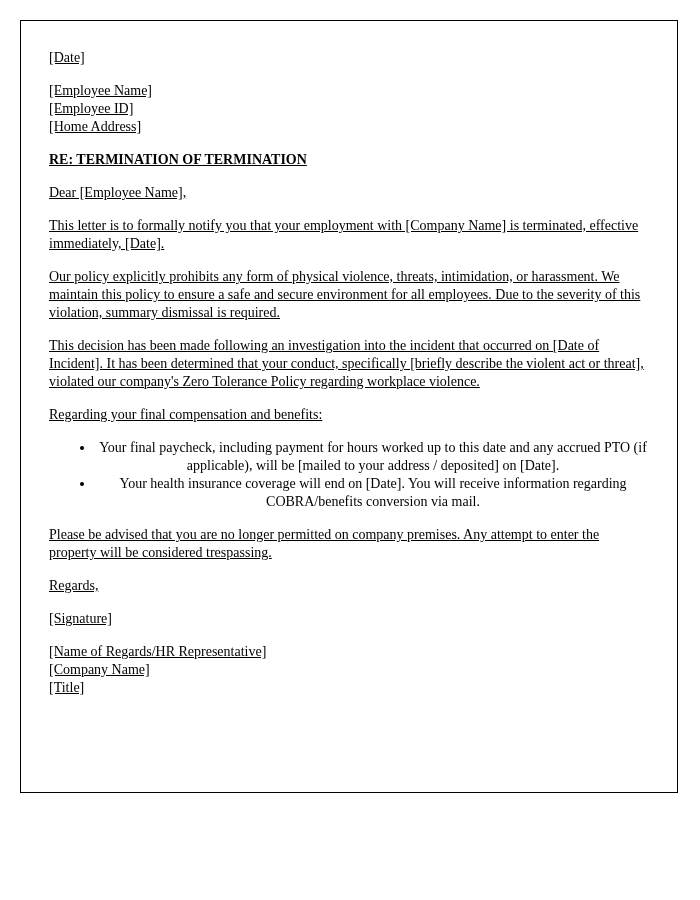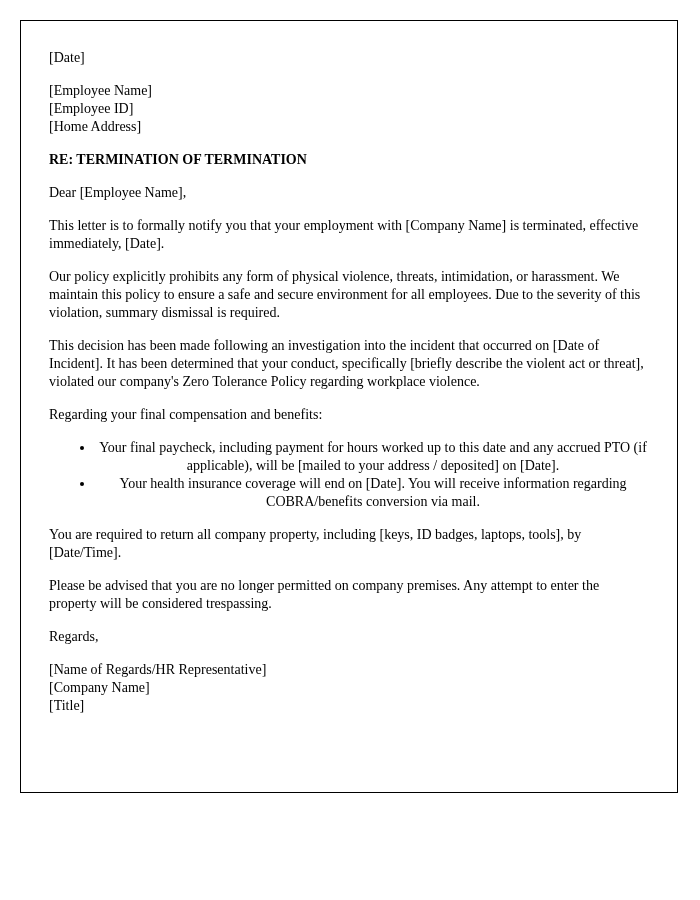--- a/index.html
+++ b/index.html
@@ -24,20 +24,21 @@
     box-sizing: border-box;
     background: #ffffff;
   }
   .letter-content {
     padding: 28px 30px 0 28px;
     font-size: 14px;
     line-height: 18px;
   }
   .block {
     margin: 0 0 15px 0;
+    text-decoration: underline;
   }
   p.block {
     margin-top: 0;
   }
   .line {
     margin: 0;
   }
   .subject {
     font-weight: bold;
   }
@@ -72,25 +73,25 @@
     <p class="block">This letter is to formally notify you that your employment with [Company Name] is terminated, effective immediately, [Date].</p>
     <p class="block">Our policy explicitly prohibits any form of physical violence, threats, intimidation, or harassment. We maintain this policy to ensure a safe and secure environment for all employees. Due to the severity of this violation, summary dismissal is required.</p>
     <p class="block">This decision has been made following an investigation into the incident that occurred on [Date of Incident]. It has been determined that your conduct, specifically [briefly describe the violent act or threat], violated our company's Zero Tolerance Policy regarding workplace violence.</p>
     <p class="block">Regarding your final compensation and benefits:</p>
 
     <ul class="benefits">
       <li>Your final paycheck, including payment for hours worked up to this date and any accrued PTO (if applicable), will be [mailed to your address / deposited] on [Date].</li>
       <li>Your health insurance coverage will end on [Date]. You will receive information regarding COBRA/benefits conversion via mail.</li>
     </ul>
 
-    <p class="block">You are required to return all company property, including [keys, ID badges, laptops, tools], by [Date/Time].</p>
     <p class="block">Please be advised that you are no longer permitted on company premises. Any attempt to enter the property will be considered trespassing.</p>
 
     <div class="block">Regards,</div>
 
+    <div class="block">[Signature]</div>
 
     <div class="block">
       <div class="line">[Name of Regards/HR Representative]</div>
       <div class="line">[Company Name]</div>
       <div class="line">[Title]</div>
     </div>
 
   </div>
 </div>
 

